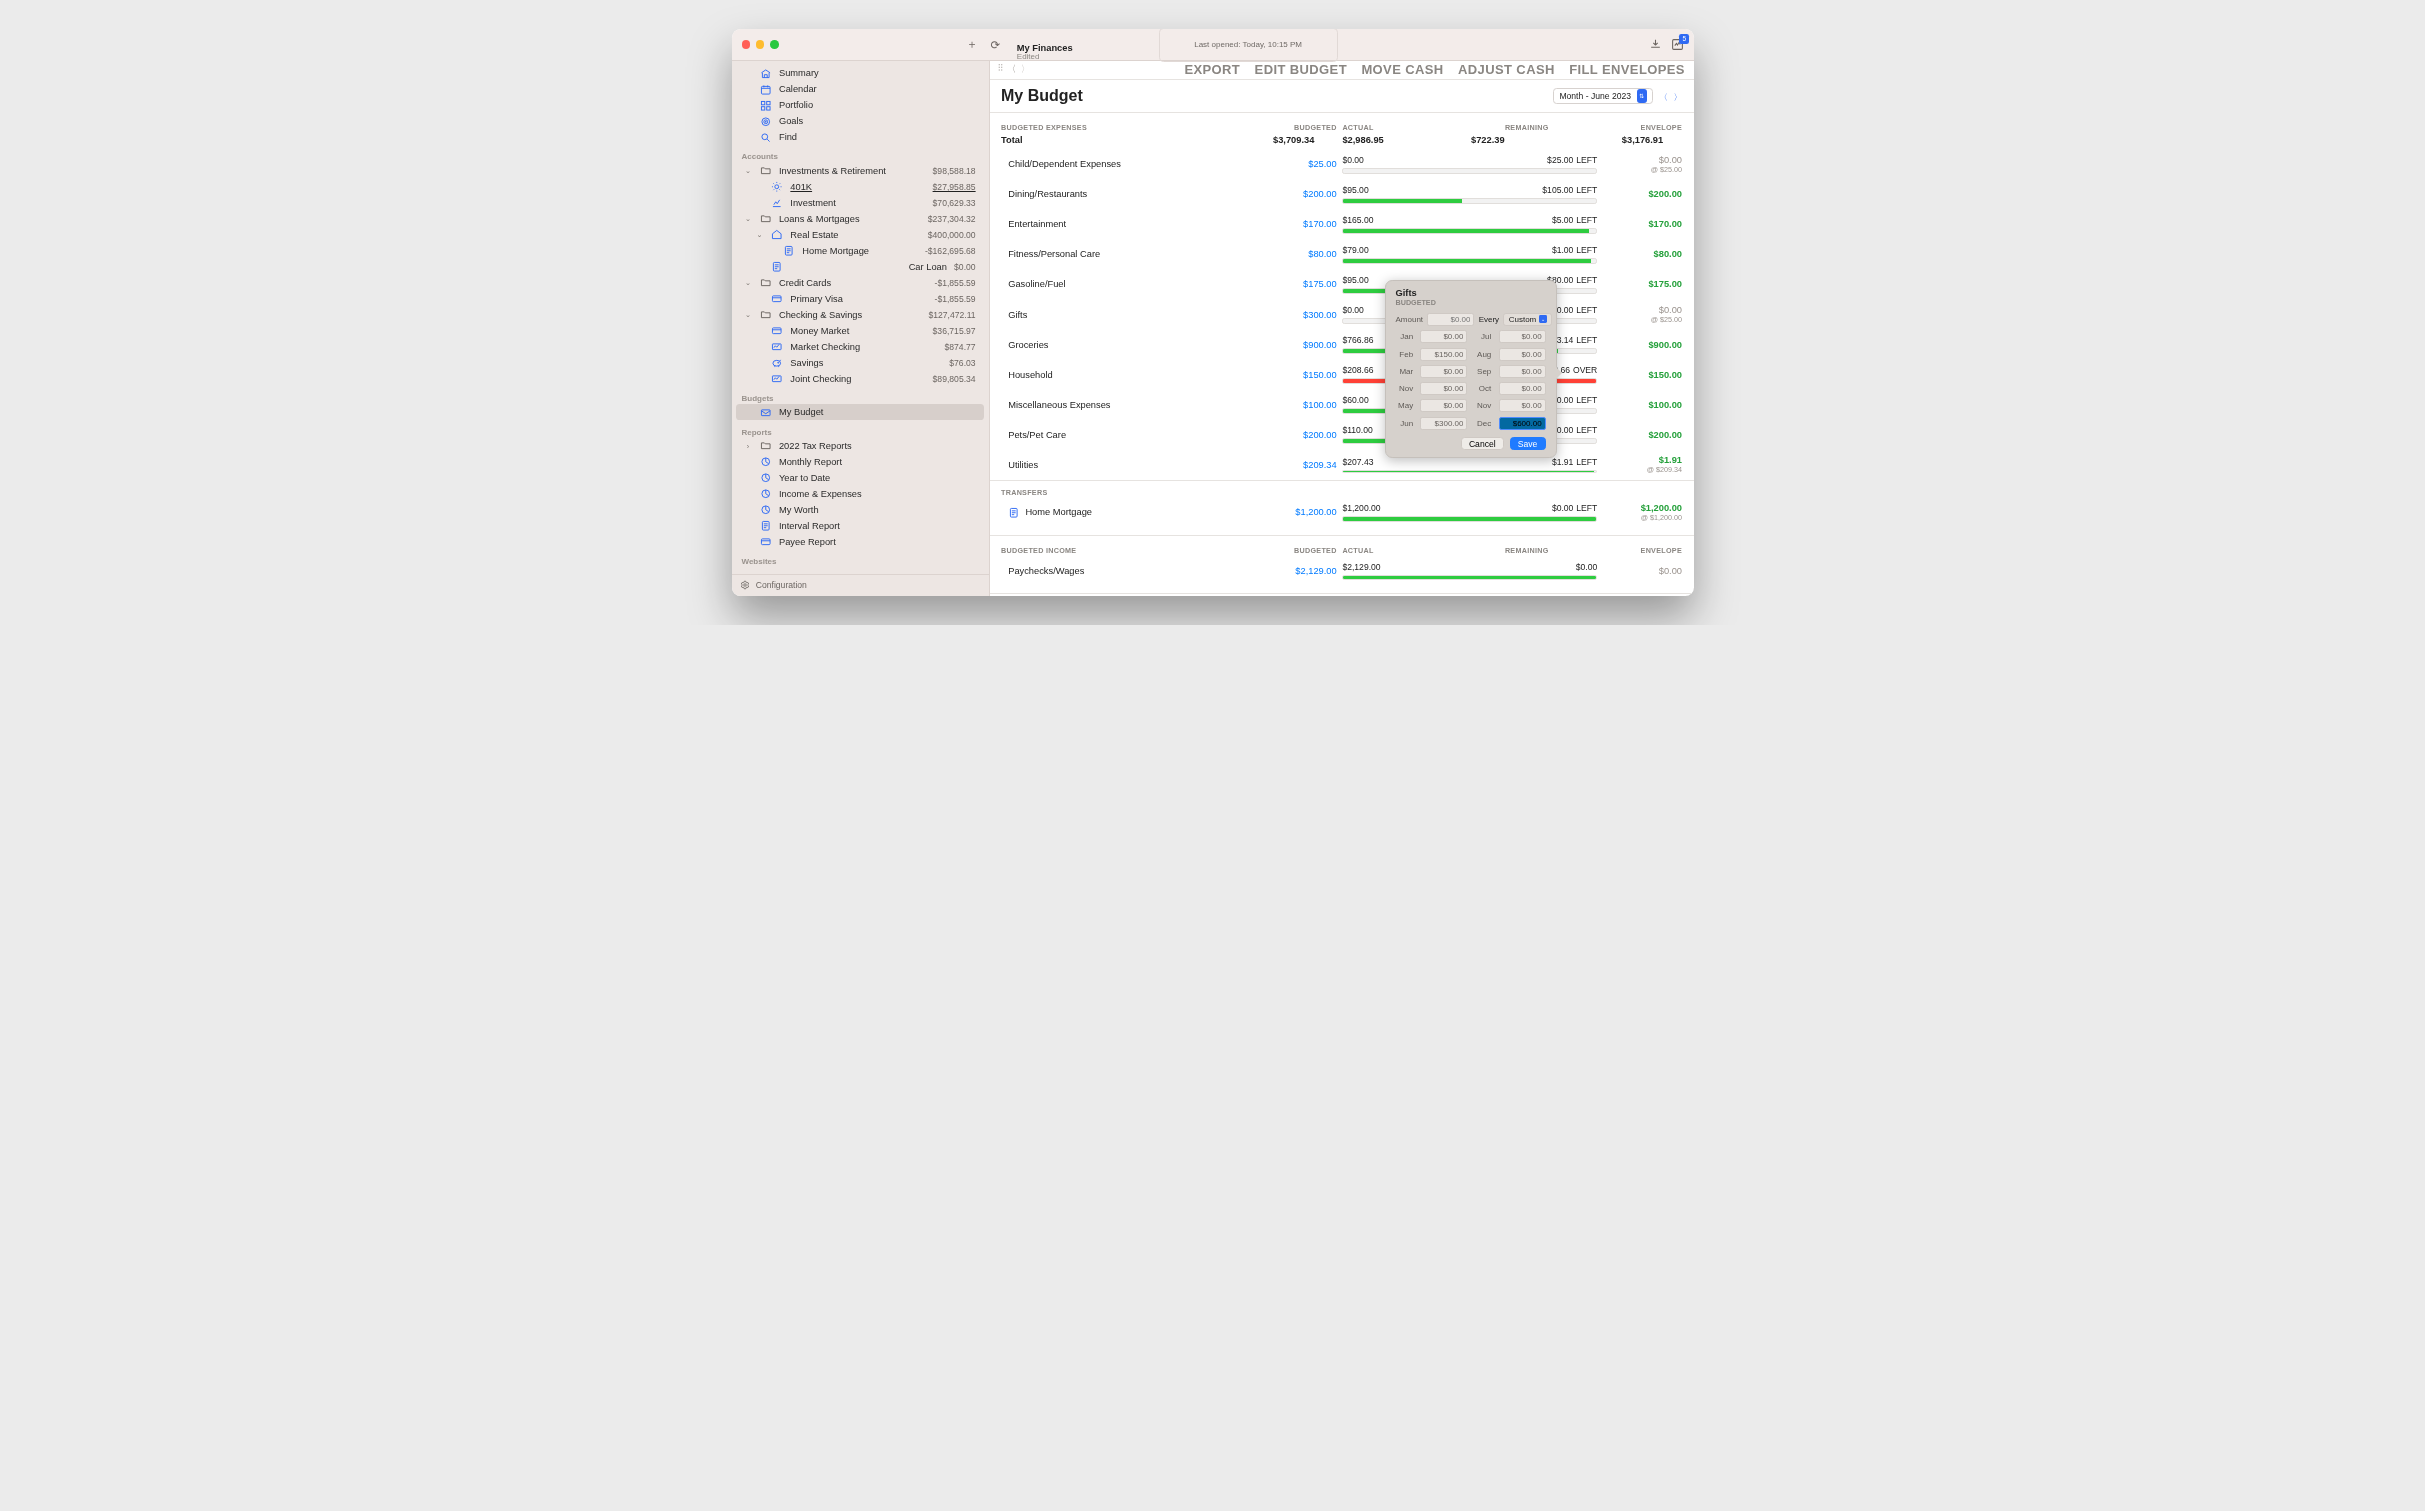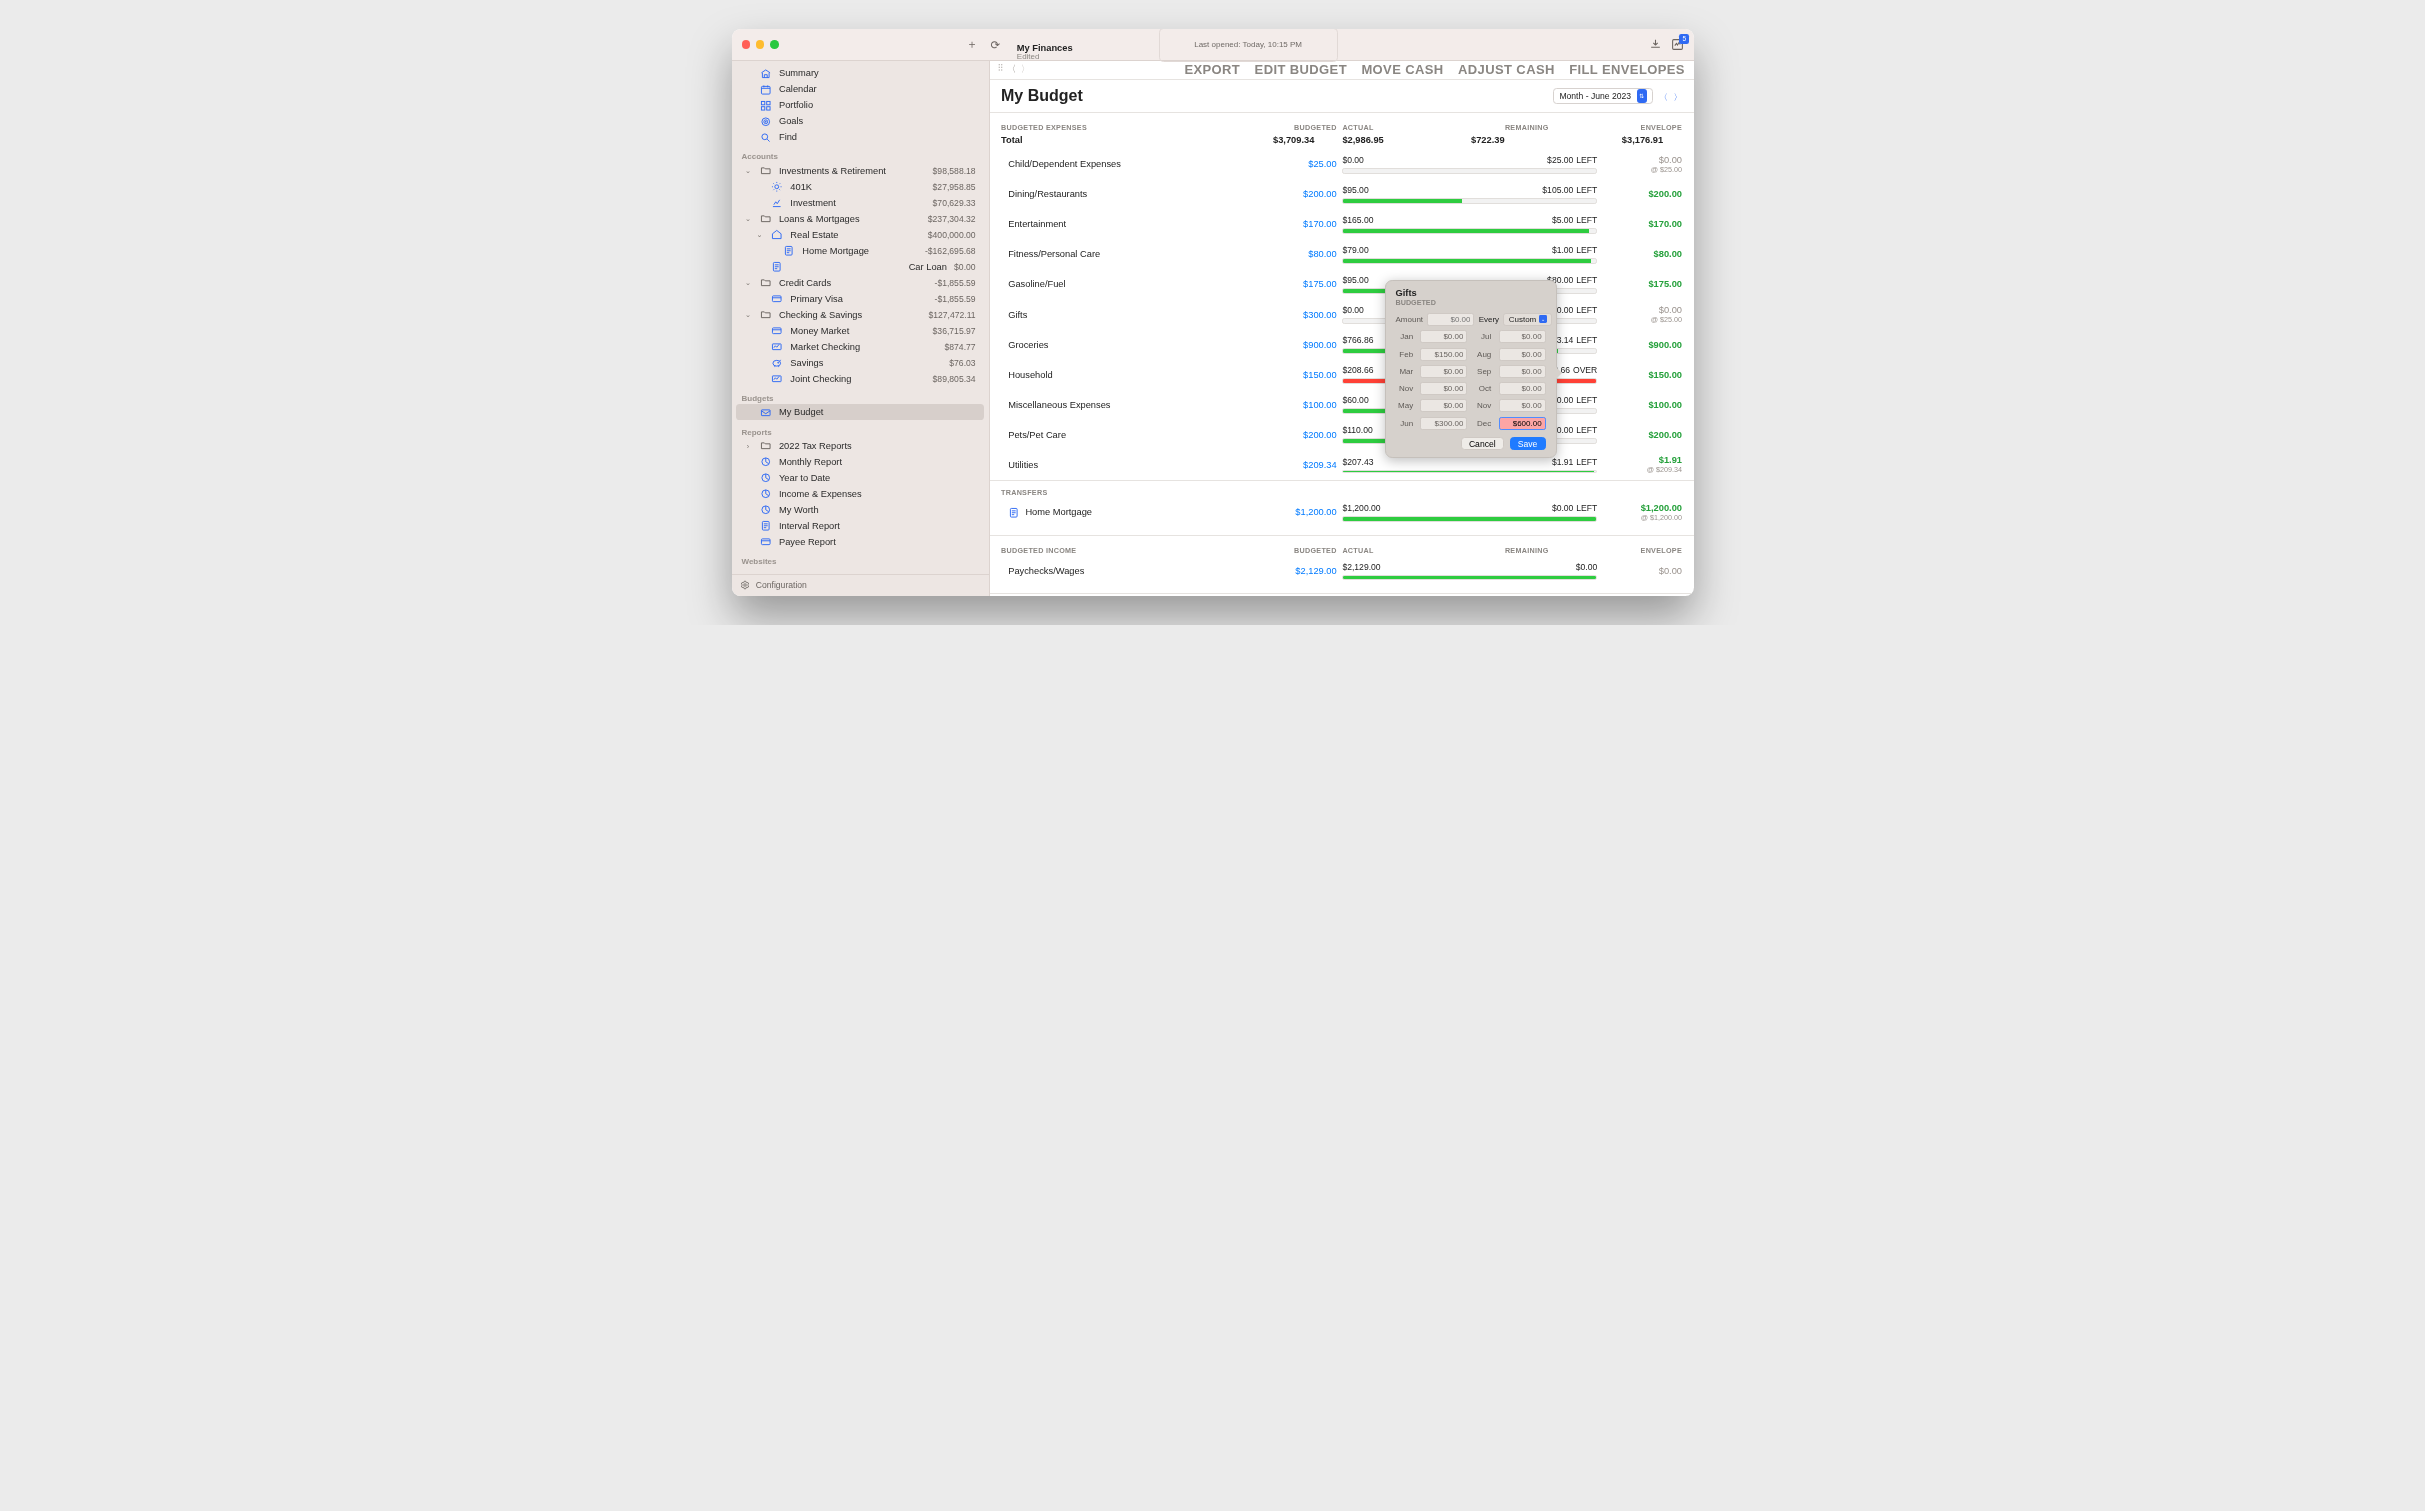--- a/index.html
+++ b/index.html
@@ -173,21 +173,21 @@
   border-left:6.5px solid var(--pop-bg);
 }
 .pop h4{margin:0 0 0 0;font-size:9.3px;font-weight:700}
 .pop .sub{font-size:7.2px;color:#8a8682;font-weight:600;margin-bottom:5.7px}
 .pop .amt-row{display:flex;align-items:center;gap:4.3px;margin-bottom:4.3px}
 .pop .amt-row label{font-size:8px;color:#5e5a56;width:32px}
 .pop input{
   width:47px;height:13px;background:#ebe7e3;border:0.7px solid #cfc9c4;border-radius:2.2px;
   font-size:8px;text-align:right;padding:0 2.9px;color:#696460;
 }
-.pop input.focus{background:#fca5a5;border:1.4px solid #4f8cff;color:#000}
+.pop input.focus{background:#0369a1;border:1.4px solid #4f8cff;color:#000}
 .pop .every{font-size:8px;margin-left:auto}
 .pop .custom{
   font-size:8px;background:#e3ded9;border:0.7px solid #cfc9c4;border-radius:2.9px;padding:0.7px 4.3px;
   display:flex;align-items:center;gap:2.9px;
 }
 .pop .custom .arr{width:8px;height:8px;background:#2f6af3;border-radius:1.4px;display:inline-flex;align-items:center;justify-content:center;color:#fff;font-size:5px}
 .pop .months{display:grid;grid-template-columns:auto 47px auto 47px;column-gap:7.2px;row-gap:4.3px;align-items:center}
 .pop .months span{font-size:8px;color:#5e5a56;text-align:right}
 .pop .btns{display:flex;justify-content:flex-end;gap:5.7px;margin-top:7.2px}
 .pop .btn{
@@ -301,21 +301,21 @@
             <div class="sb-item" style="padding-left: 8.6px;">
               <span class="chev">⌄</span>
               <span class="icon">
                 <svg width="11.5" height="11.5" viewBox="0 0 24 24" fill="none" stroke="#6b6460" stroke-width="2">
                   <path d="M3 6h6l2 2h10v10H3z"></path>
                 </svg>
               </span>
               <span class="label">Investments &amp; Retirement</span>
               <span class="amt">$98,588.18</span>
             </div>
-            <div class="sb-item" style="padding-left: 20px;">
+            <div class="sb-item" style="padding-left: 20px; text-decoration: underline;">
               <span class="chev"></span>
               <span class="icon">
                 <svg width="11.5" height="11.5" viewBox="0 0 24 24" fill="none" stroke="#2f6af3" stroke-width="2">
                   <circle cx="12" cy="12" r="4"></circle>
                   <path d="M12 2v2M12 20v2M4 12H2M22 12h-2M5 5l1.5 1.5M17.5 17.5L19 19M5 19l1.5-1.5M17.5 6.5L19 5"></path>
                 </svg>
               </span>
               <span class="label">401K</span>
               <span class="amt">$27,958.85</span>
             </div>

